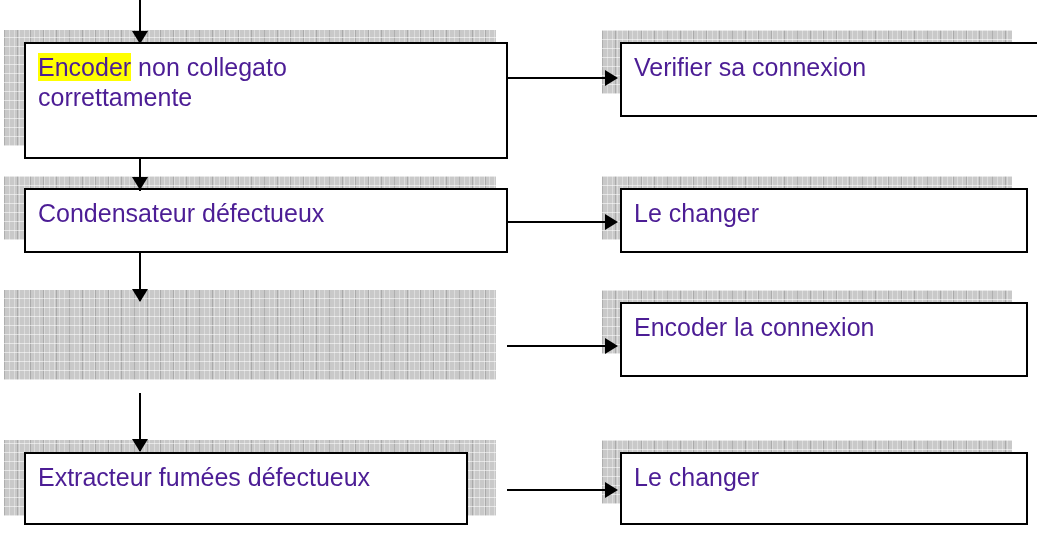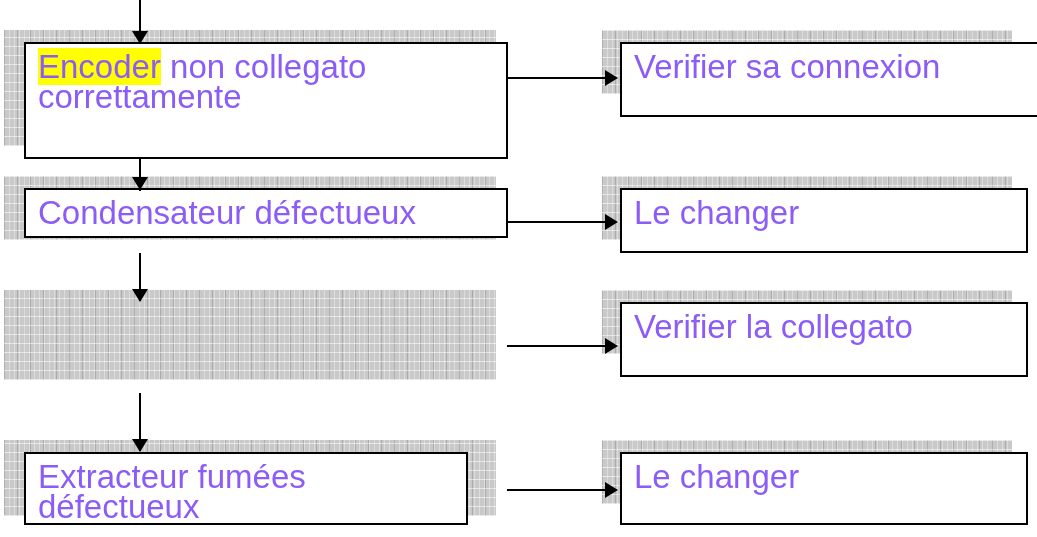--- a/index.html
+++ b/index.html
@@ -29,23 +29,23 @@
     border:2px solid #000000;
     box-sizing:border-box;
     z-index:3;
     display:block;
   }
   .box .txt{
     position:absolute;
     left:12px;
     top:8px;
     right:8px;
-    font-size:33px;
+    font-size:25px;
     line-height:30px;
-    color:#8b5cf6;
+    color:#4c1d95;
     white-space:pre-line;
   }
   .hl{background:#ffff00;}
 
   
   .vline{position:absolute;width:2px;background:#000;z-index:4;}
   .hline{position:absolute;height:2px;background:#000;z-index:4;}
   .arrow-down{
     position:absolute;width:0;height:0;
     border-left:8px solid transparent;
@@ -80,21 +80,21 @@
 
   <div class="shadow" style="left:602px;top:30px;width:410px;height:64px;"></div>
   <div class="box" style="left:620px;top:42px;width:490px;height:75px;">
     <div class="txt">Verifier sa connexion</div>
   </div>
 
   <div class="vline" style="left:139px;top:159px;height:32px;"></div>
   <div class="arrow-down" style="left:132px;top:177px;"></div>
 
   <div class="shadow" style="left:4px;top:176px;width:492px;height:64px;"></div>
-  <div class="box" style="left:24px;top:188px;width:484px;height:50px;">
+  <div class="box" style="left:24px;top:188px;width:484px;height:65px;">
     <div class="txt">Condensateur défectueux</div>
   </div>
 
   <div class="hline" style="left:507px;top:221px;width:108px;"></div>
   <div class="arrow-right" style="left:605px;top:214px;"></div>
 
   <div class="shadow" style="left:602px;top:176px;width:410px;height:64px;"></div>
   <div class="box" style="left:620px;top:188px;width:408px;height:65px;">
     <div class="txt">Le changer</div>
   </div>
@@ -102,21 +102,21 @@
   <div class="vline" style="left:139px;top:253px;height:48px;"></div>
   <div class="arrow-down" style="left:132px;top:289px;"></div>
 
   <div class="shadow" style="left:4px;top:290px;width:492px;height:90px;"></div>
 
   <div class="hline" style="left:507px;top:345px;width:108px;"></div>
   <div class="arrow-right" style="left:605px;top:338px;"></div>
 
   <div class="shadow" style="left:602px;top:290px;width:410px;height:64px;"></div>
   <div class="box" style="left:620px;top:302px;width:408px;height:75px;">
-    <div class="txt">Verifier la collegato</div>
+    <div class="txt">Encoder la connexion</div>
   </div>
 
   <div class="vline" style="left:139px;top:393px;height:58px;"></div>
   <div class="arrow-down" style="left:132px;top:439px;"></div>
 
   <div class="shadow" style="left:4px;top:440px;width:492px;height:76px;"></div>
   <div class="box" style="left:24px;top:452px;width:444px;height:73px;">
     <div class="txt">Extracteur fumées défectueux</div>
   </div>
 

